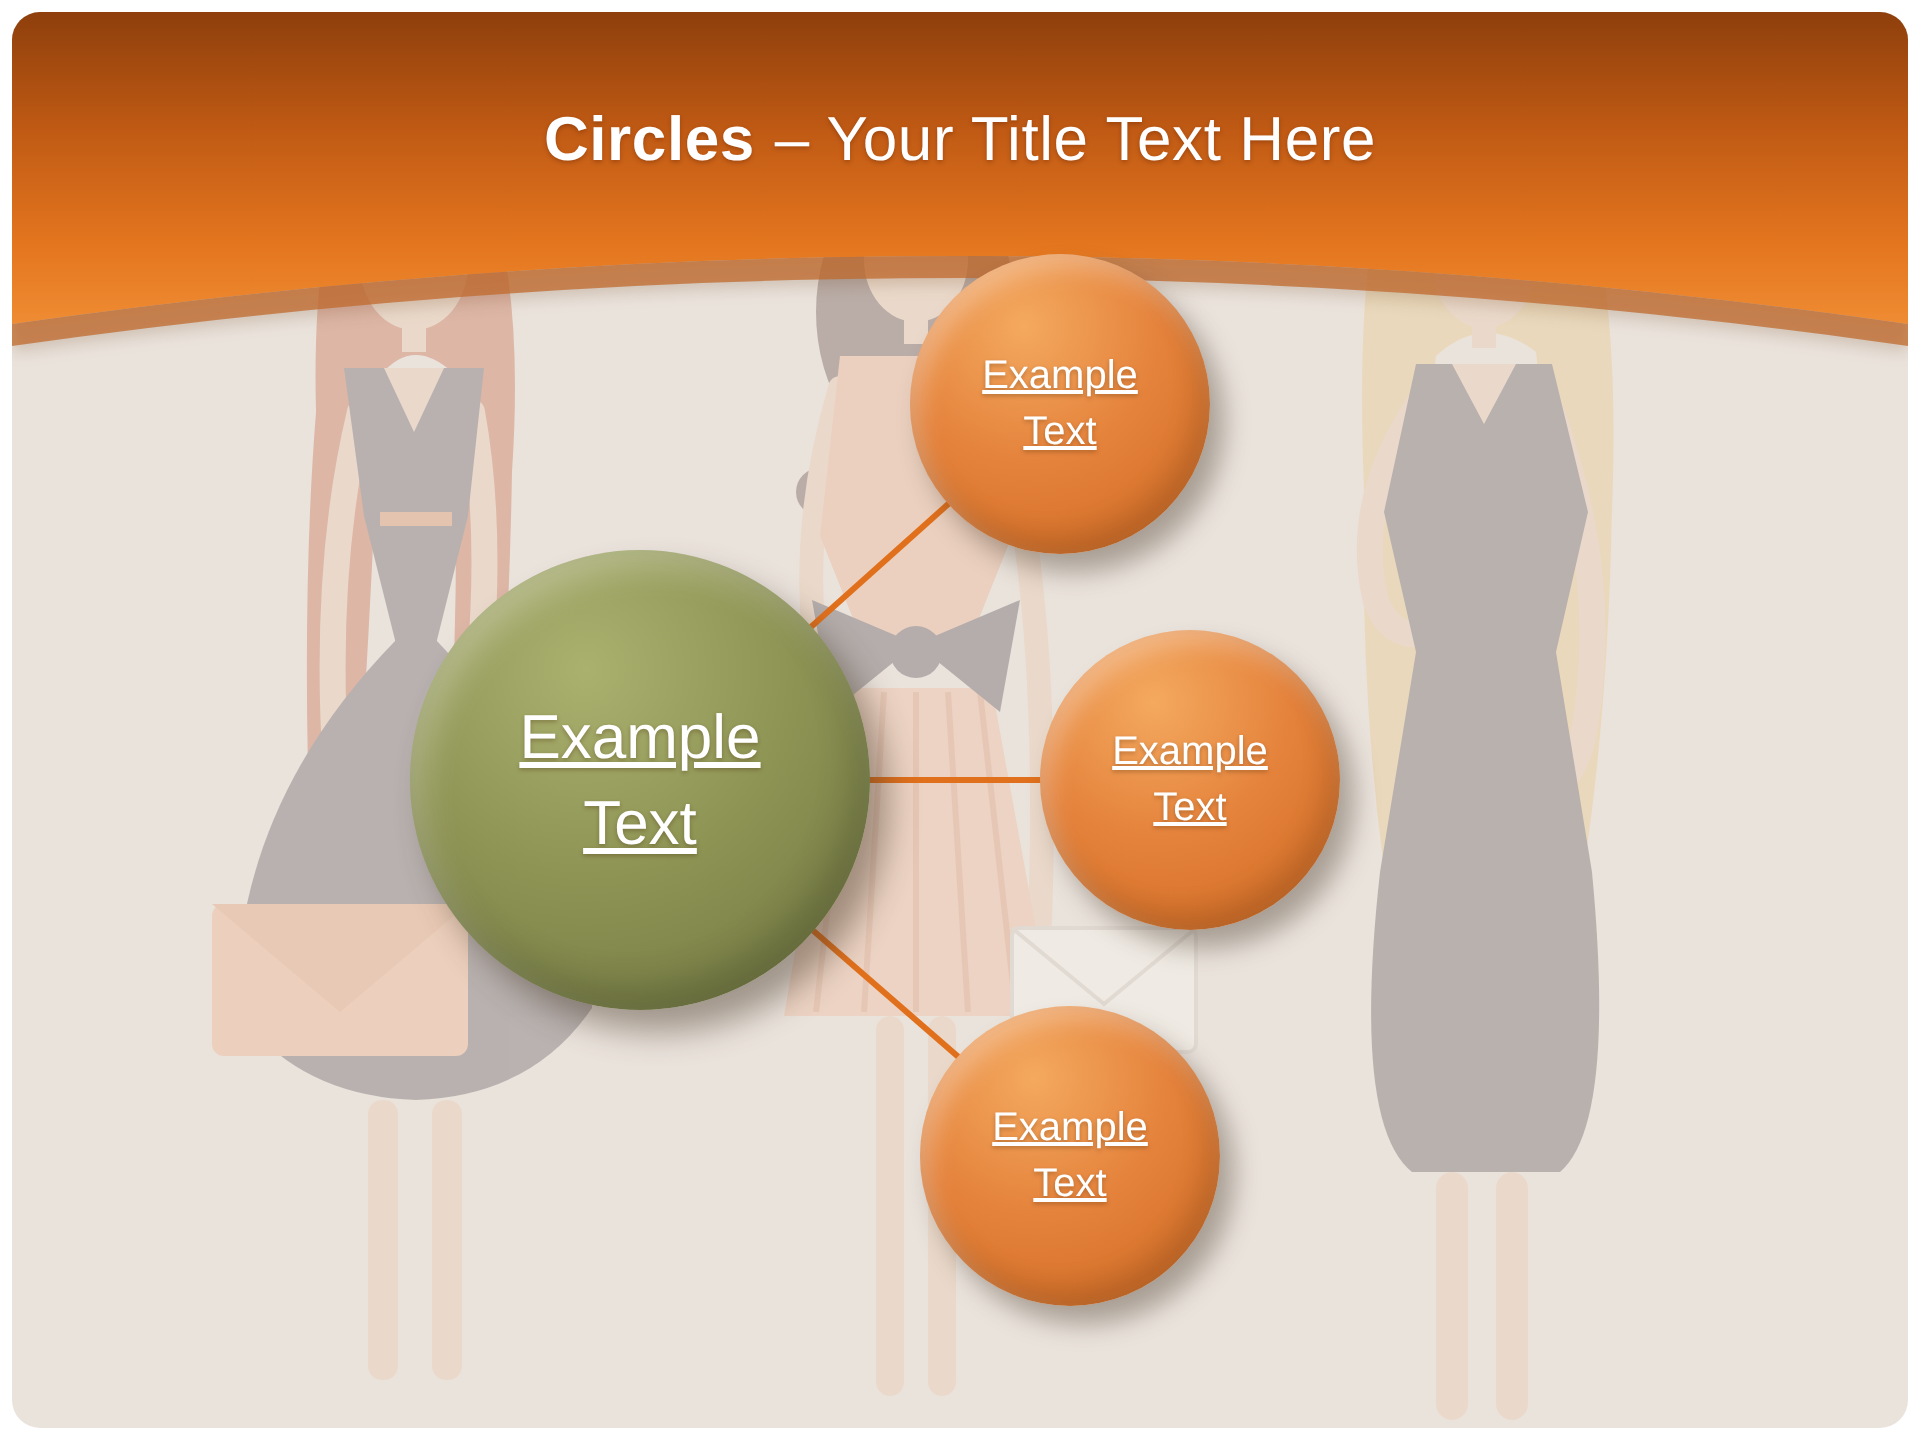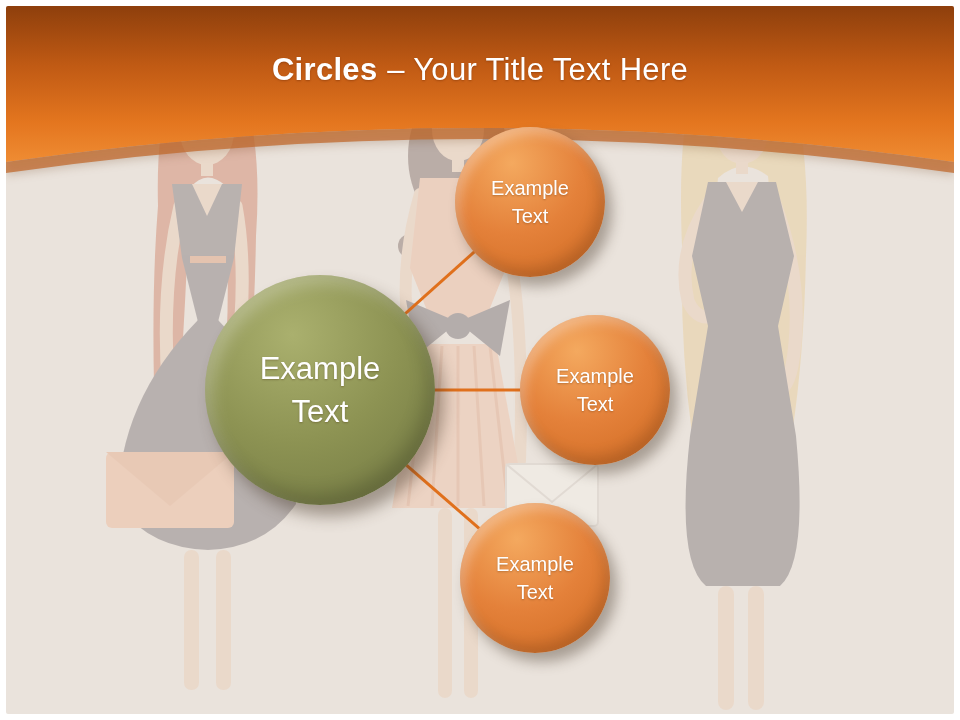--- a/index.html
+++ b/index.html
@@ -3,21 +3,21 @@
 <meta charset="utf-8">
 <style>
   html,body{margin:0;padding:0;}
   body{
     width:960px;height:720px;overflow:hidden;background:#ffffff;
     font-family:"Liberation Sans",sans-serif;
     position:relative;
   }
   .slide{
     position:absolute;left:6px;top:6px;width:948px;height:708px;
-    border-radius:2px;overflow:hidden;background:#eae3dc;
+    border-radius:14px;overflow:hidden;background:#eae3dc;
   }
   
   .illustration{position:absolute;left:0;top:0;z-index:1;}
   
   .header-svg{
     position:absolute;left:0;top:0;z-index:2;
     filter:drop-shadow(0 3px 4px rgba(90,40,0,0.25));
   }
   .slide-title{
     position:absolute;left:0;top:46px;width:100%;z-index:5;
@@ -26,21 +26,21 @@
   }
   .slide-title .t-bold{font-weight:700;margin-right:.32em;}
   .slide-title .t-rest{font-weight:400;}
   .connectors{position:absolute;left:0;top:0;z-index:3;}
   .circle{
     position:absolute;z-index:4;border-radius:50%;
     display:flex;align-items:center;justify-content:center;
     color:#ffffff;text-align:center;
     text-shadow:0 1px 2px rgba(60,30,0,.3);
   }
-  .circle .label{line-height:1.4;}
+  .circle .label{line-height:1.4;text-decoration:underline;}
   .circle-green{
     left:199px;top:269px;width:230px;height:230px;
     background:radial-gradient(circle at 38% 26%, #aab06e 0%, #8d9353 48%, #6e7540 100%);
     box-shadow:9px 11px 16px rgba(70,55,40,.45),
       inset -7px -11px 18px rgba(0,0,0,.18),
       inset 7px 9px 16px rgba(255,255,255,.28);
     font-size:31px;
   }
   .circle-green .label{width:140px;}
   .circle-orange{

